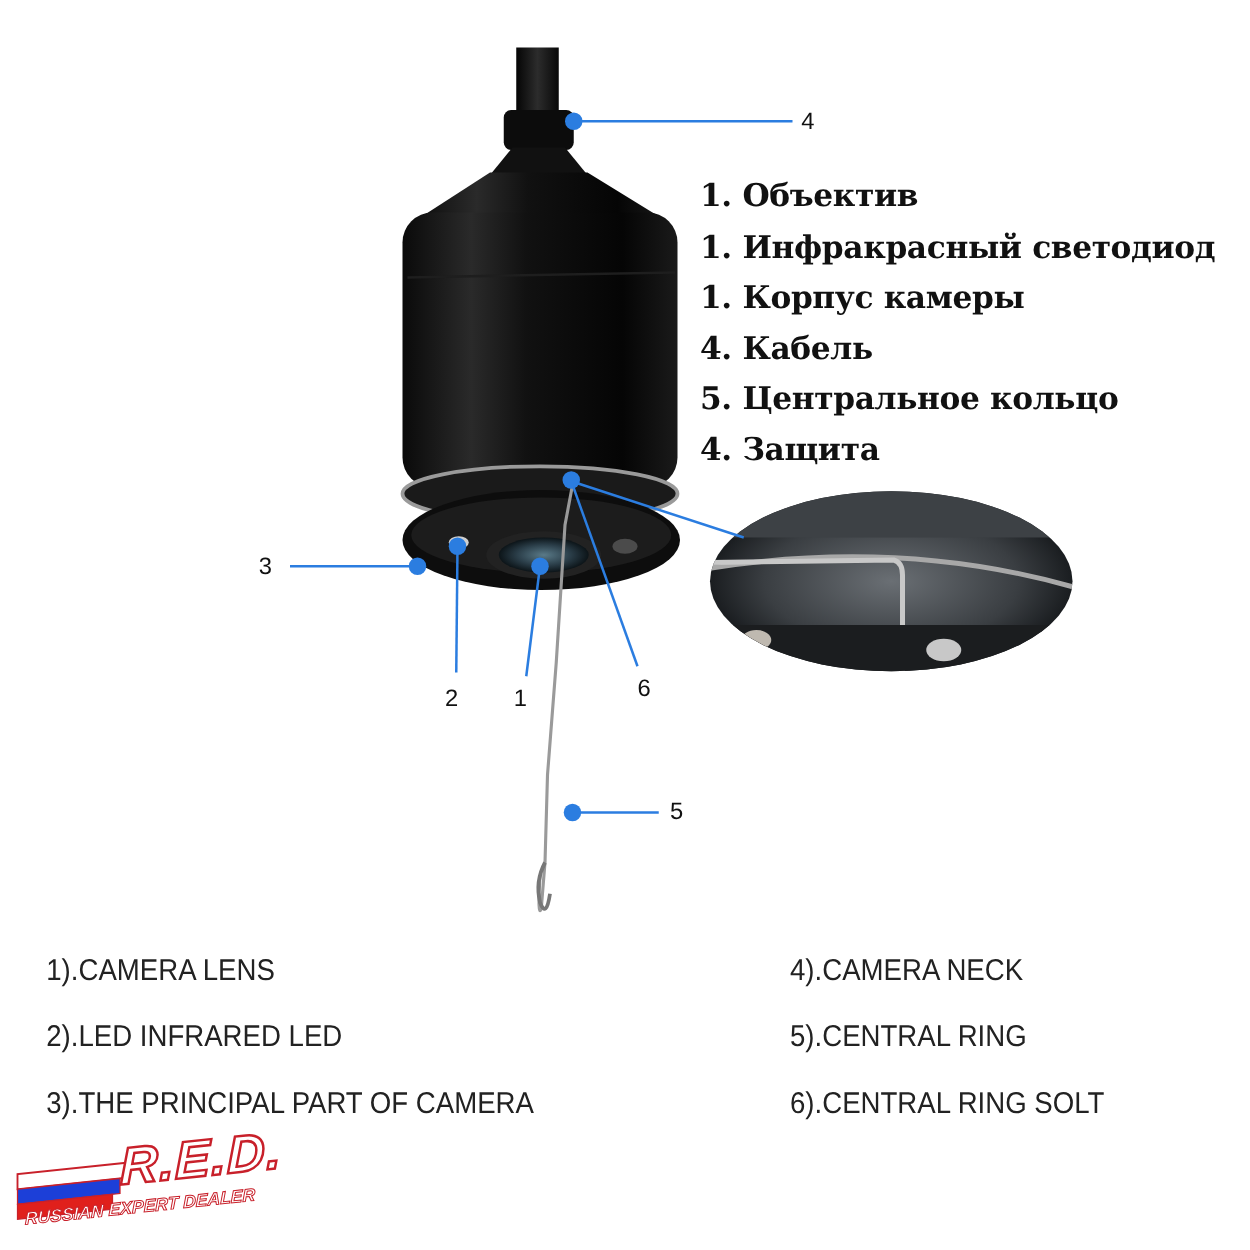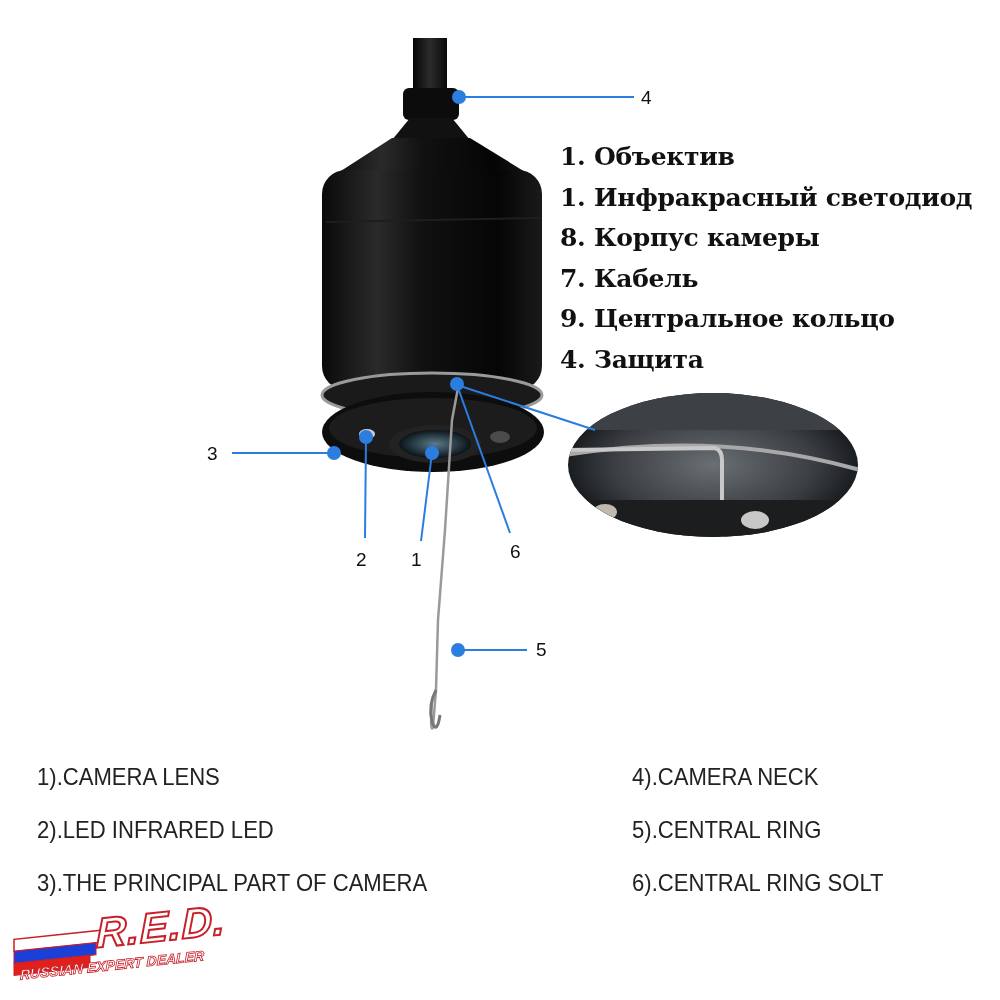--- a/index.html
+++ b/index.html
@@ -103,23 +103,23 @@
   <span class="callout-num" style="left:641px;top:87px;">4</span>
   <span class="callout-num" style="left:207px;top:443px;">3</span>
   <span class="callout-num" style="left:356px;top:549px;">2</span>
   <span class="callout-num" style="left:411px;top:549px;">1</span>
   <span class="callout-num" style="left:510px;top:541px;">6</span>
   <span class="callout-num" style="left:536px;top:639px;">5</span>
 
   <div class="ru-list">
     <div>1. Объектив</div>
     <div>1. Инфракрасный светодиод</div>
-    <div>8. Корпус камеры</div>
-    <div>7. Кабель</div>
-    <div>9. Центральное кольцо</div>
+    <div>1. Корпус камеры</div>
+    <div>4. Кабель</div>
+    <div>5. Центральное кольцо</div>
     <div>4. Защита</div>
   </div>
 
   <div class="en-col" style="left:37px;top:750px;">
     <div>1).CAMERA LENS</div>
     <div>2).LED INFRARED LED</div>
     <div>3).THE PRINCIPAL PART OF CAMERA</div>
   </div>
   <div class="en-col" style="left:632px;top:750px;">
     <div>4).CAMERA NECK</div>

